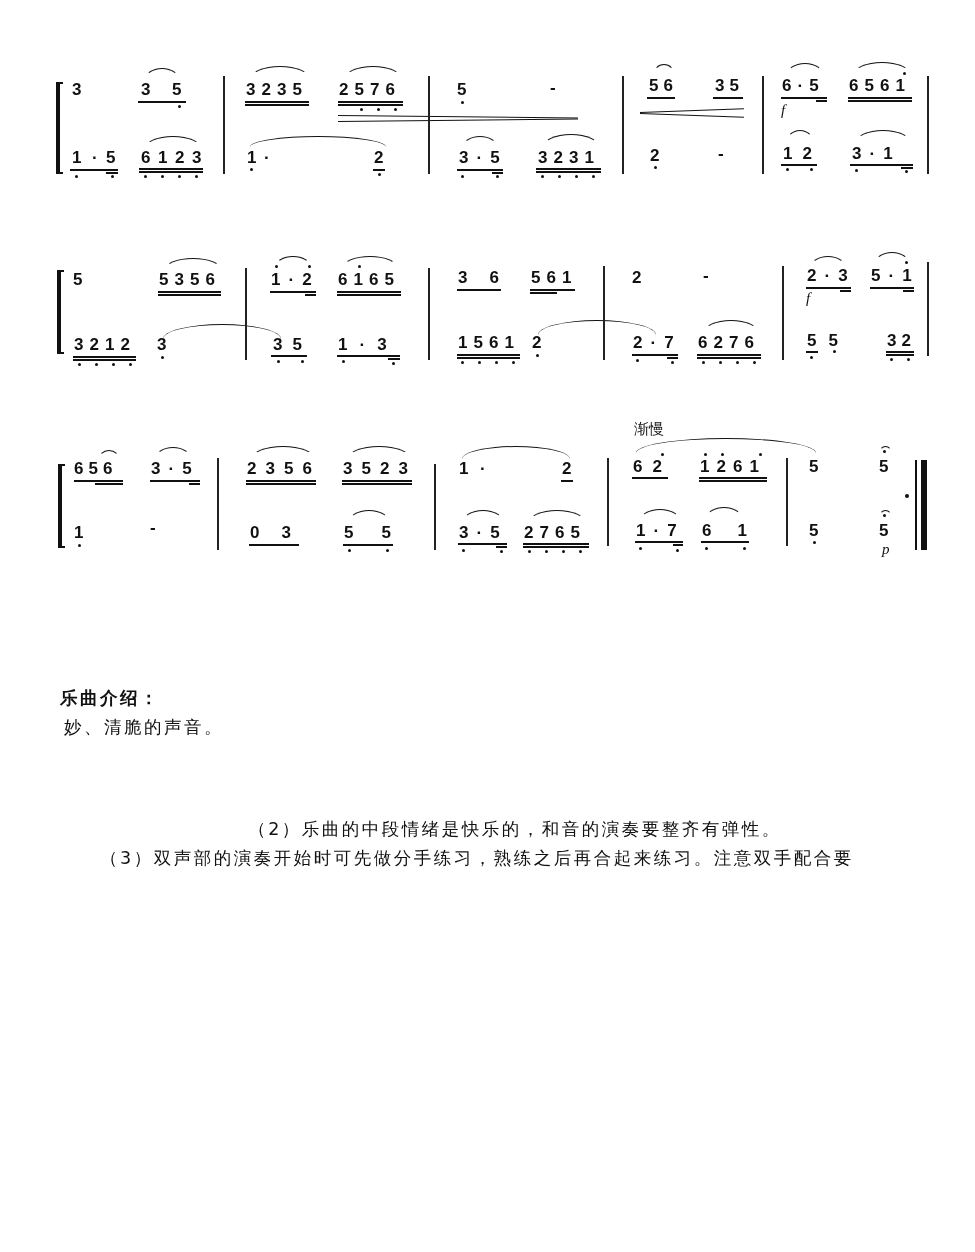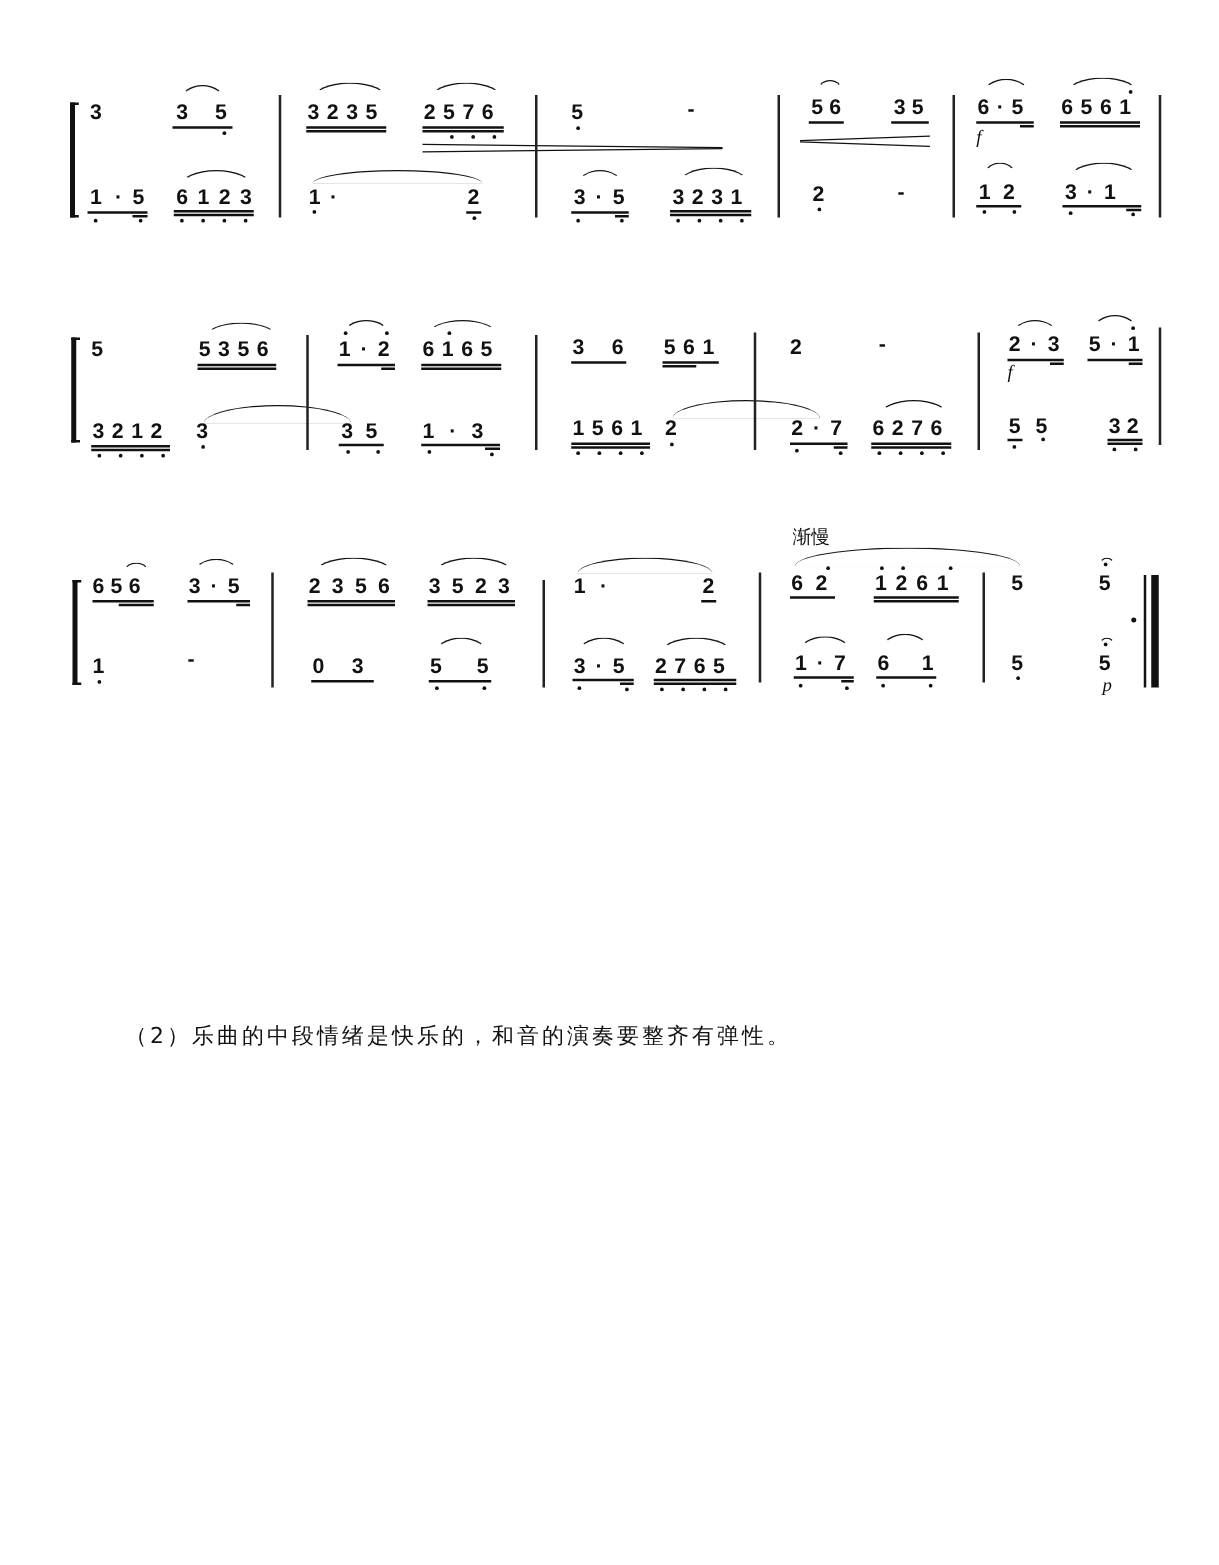--- a/index.html
+++ b/index.html
@@ -502,17 +502,20 @@
   <span class="note" style="left:879px; top:111px;">5</span>
   <div class="slur" style="left:879px; top:100px; width:11px; height:6px;"></div>
   <div class="dot" style="left:883px; top:104px;"></div>
   <span class="dyn" style="left:882px; top:131px;">p</span>
 
   <div class="thinbar" style="left:915px; top:50px; height:90px;"></div>
   <div class="finalbar" style="left:921px; top:50px; height:90px;"></div>
 </div>
 
 <div class="text-block" style="top:684px;">
+  <span class="p-line heading">乐曲介绍：</span>
+  <span class="p-line" style="padding-left:4px;">妙、清脆的声音。</span>
 </div>
 
 <div class="text-block" style="top:815px;">
-  <span class="indent" style="text-indent:40px;">（2）乐曲的中段情绪是快乐的，和音的演奏要整齐有弹性。</span>
+  <span class="indent" style="text-indent:40px;text-align:center;">（2）乐曲的中段情绪是快乐的，和音的演奏要整齐有弹性。</span>
+  <span class="indent" style="text-indent:40px;">（3）双声部的演奏开始时可先做分手练习，熟练之后再合起来练习。注意双手配合要</span>
 </div>
 
 </body></html>

